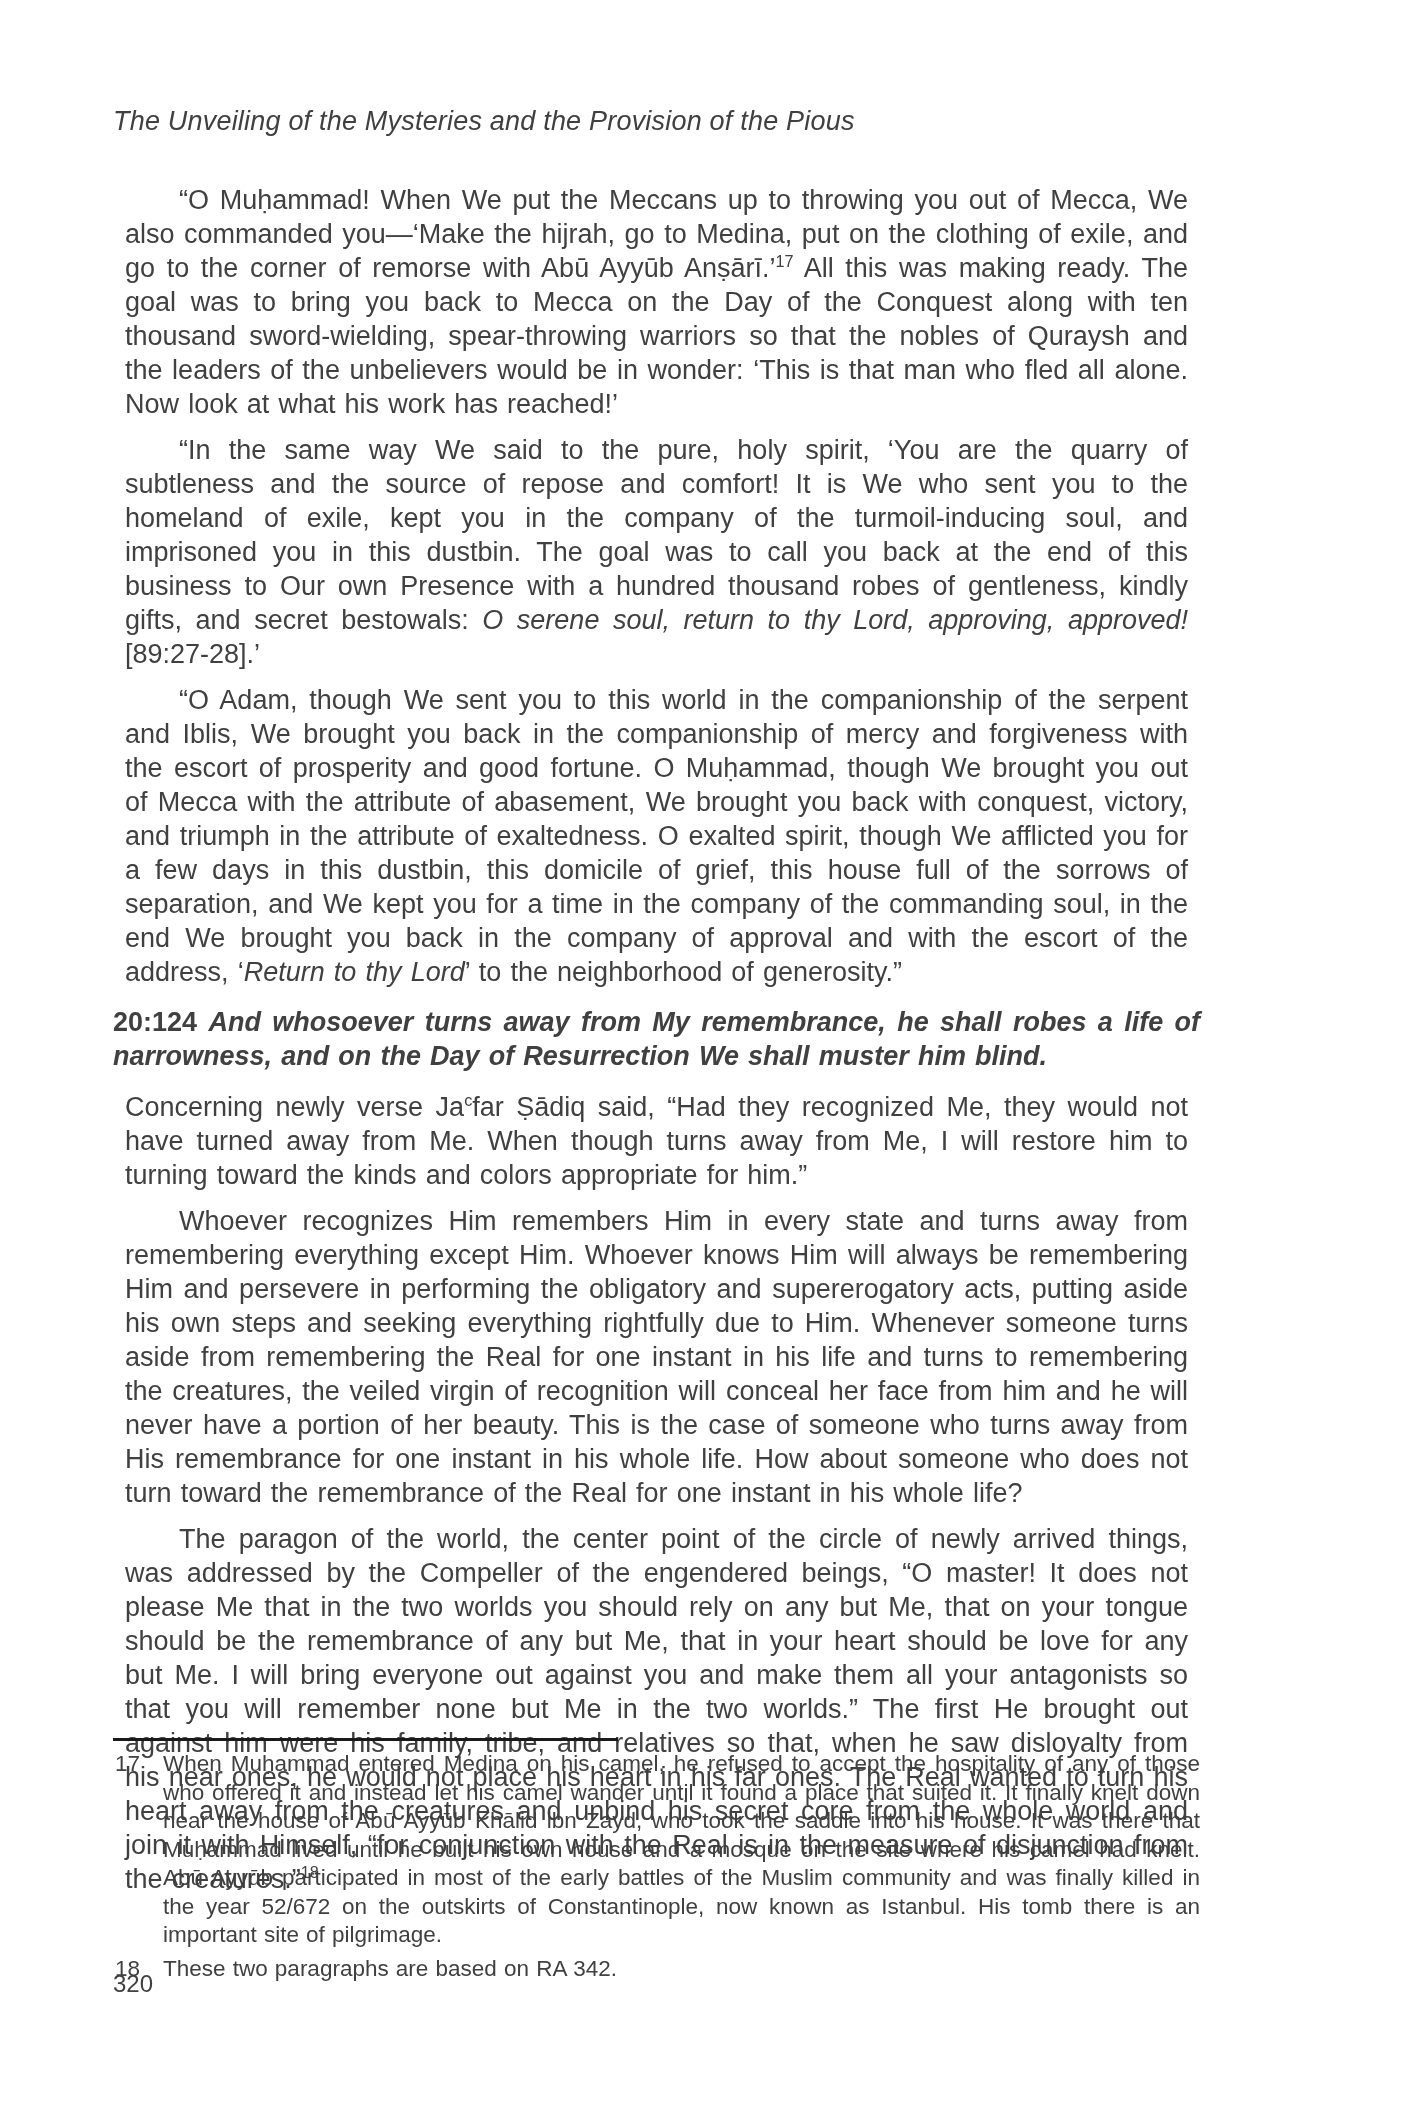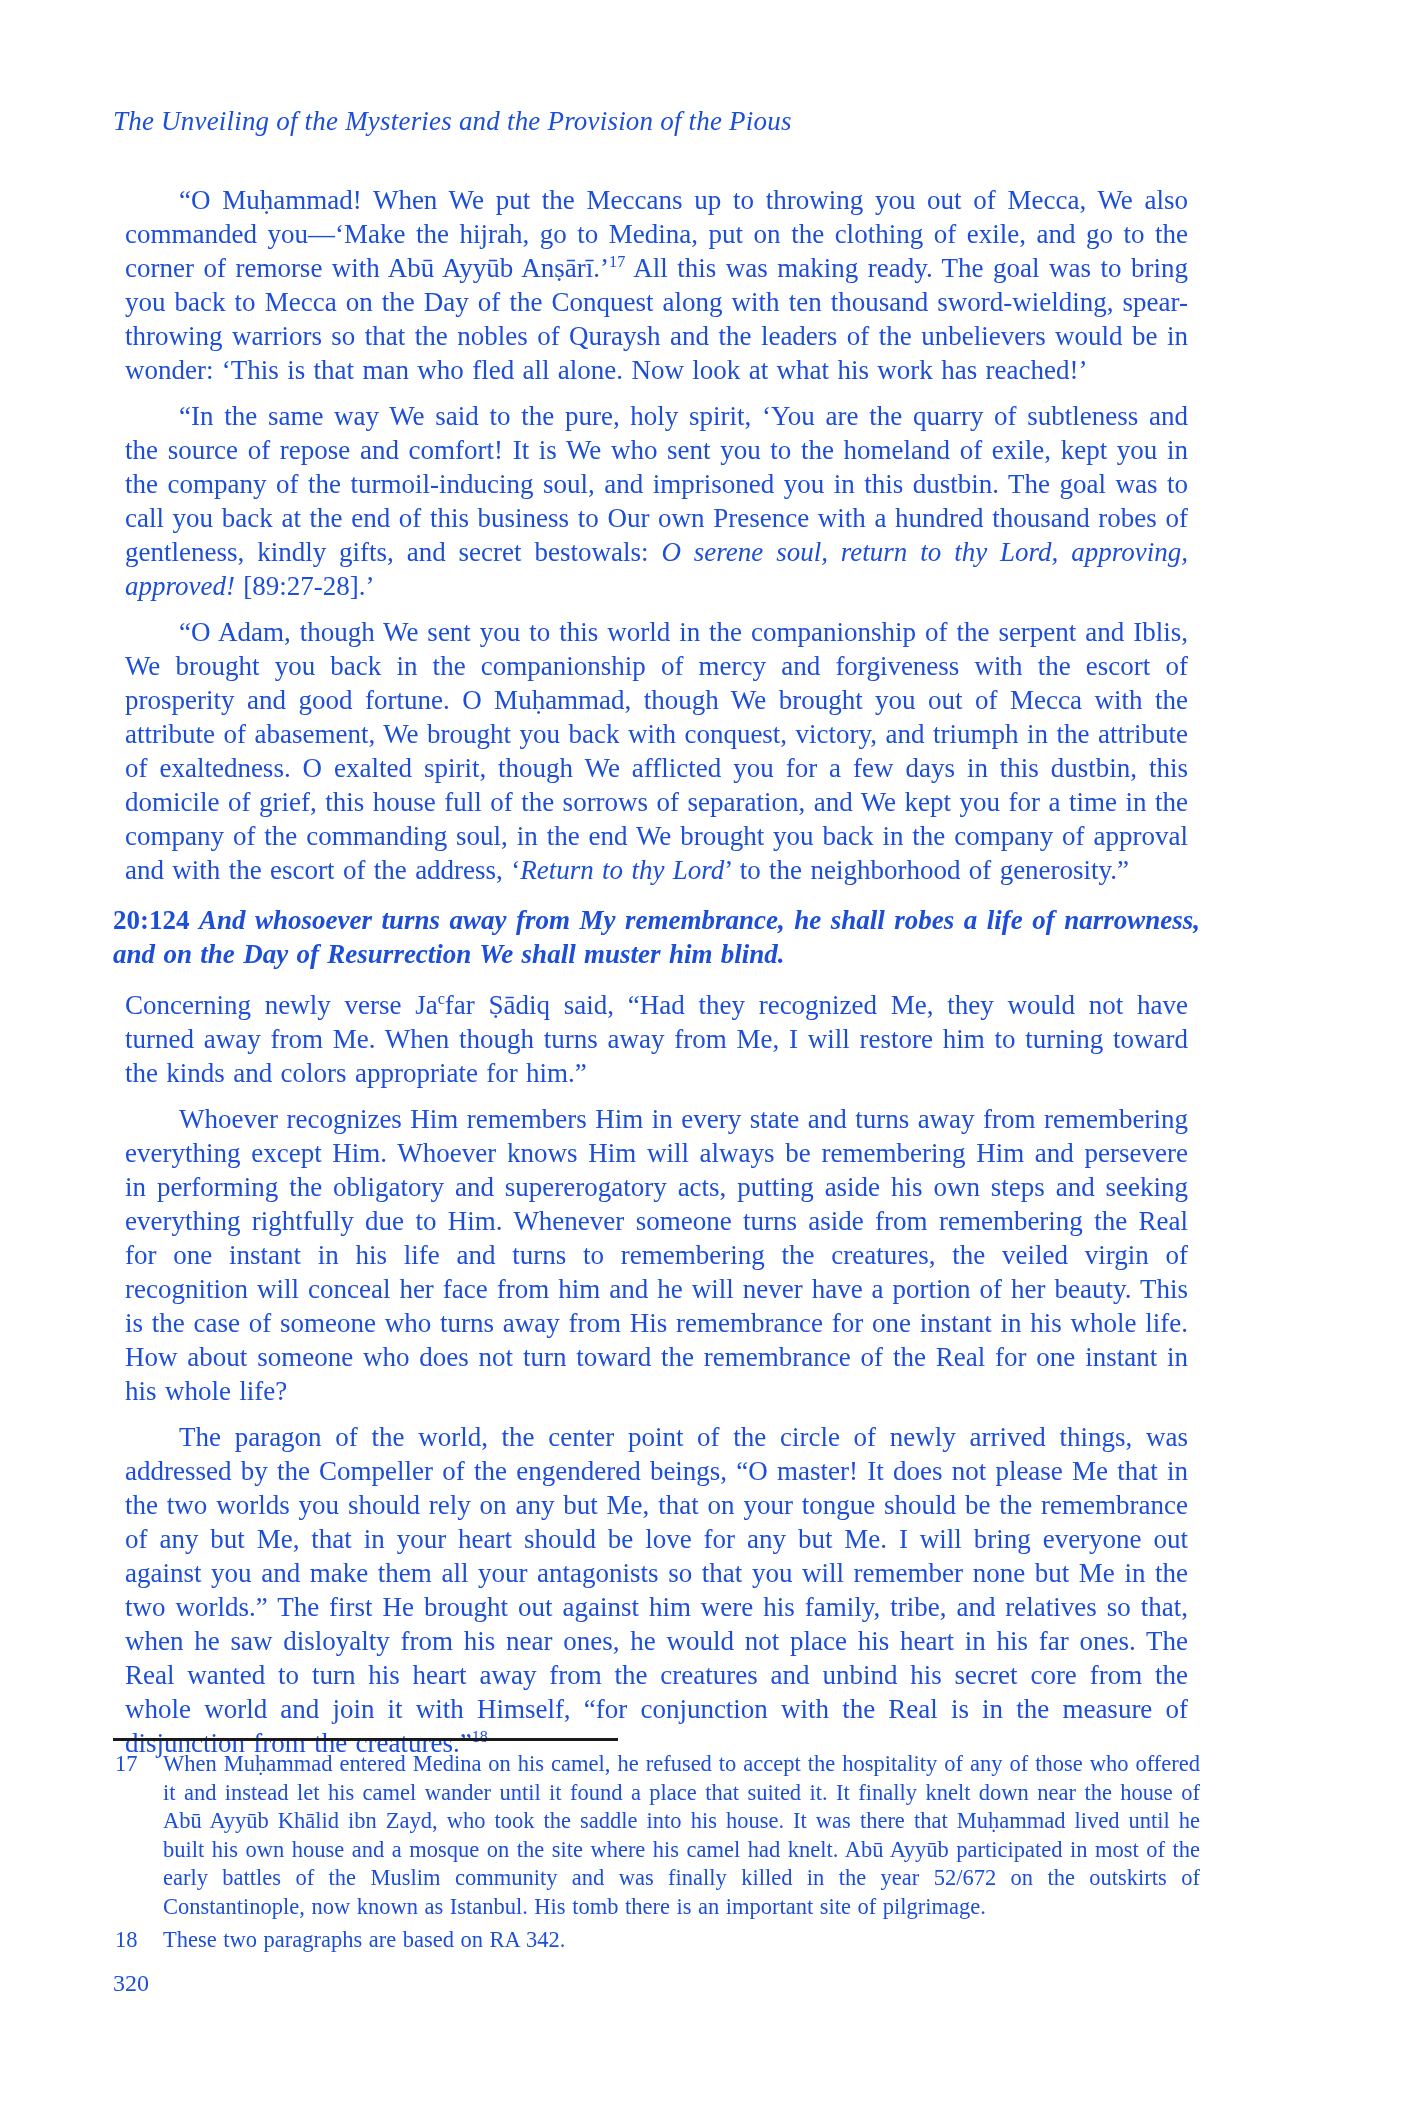--- a/index.html
+++ b/index.html
@@ -1,22 +1,22 @@
 <!DOCTYPE html>
 <html><head>
 <meta charset="utf-8">
 <style>
   html, body { margin: 0; padding: 0; background: #e8e8e8; }
   .page {
     position: relative;
     width: 1413px;
     height: 2125px;
     background: #ffffff;
-    color: #1d4ed8;
-    font-family: Liberation Serif, serif;
+    color: #404040;
+    font-family: Liberation Sans, sans-serif;
     margin: 0 auto;
     overflow: hidden;
   }
   .running-head {
     position: absolute;
     left: 113px;
     top: 106px;
     width: 1087px;
     font-style: italic;
     font-size: 27px;

